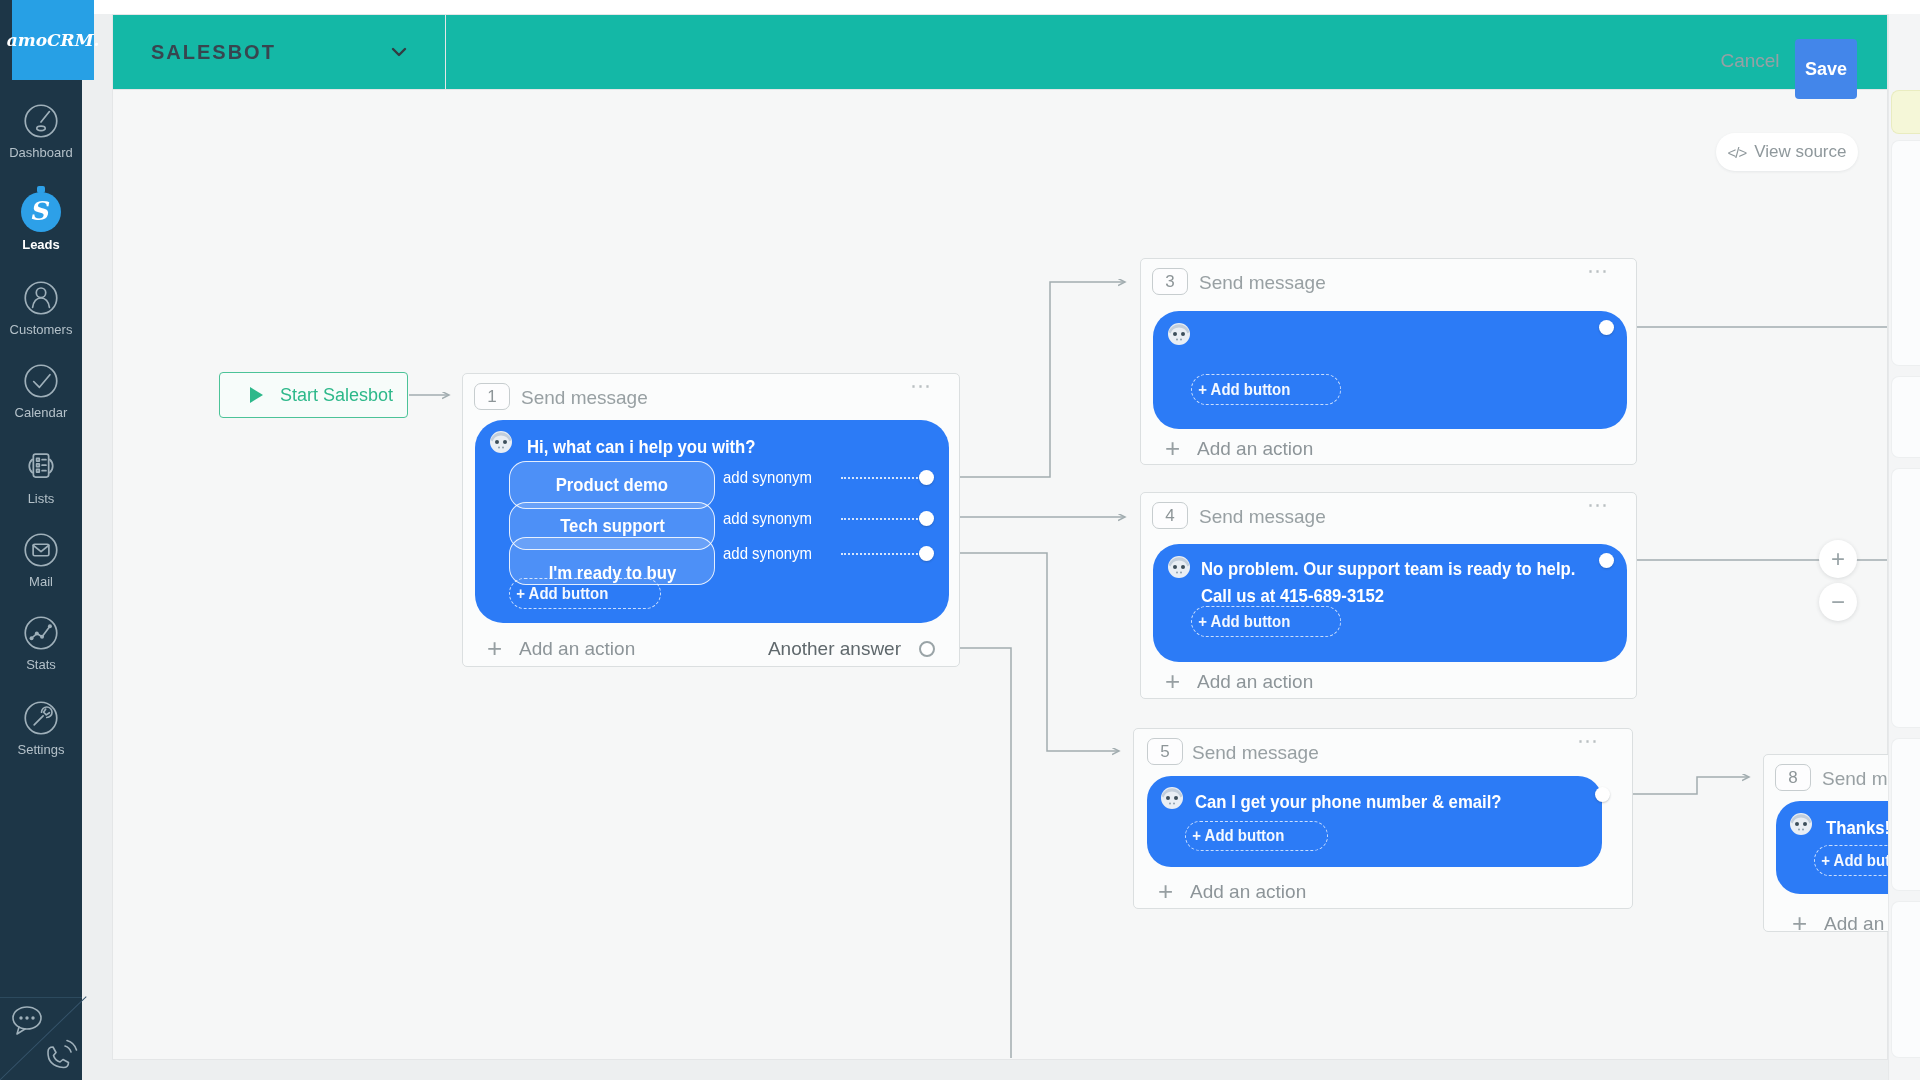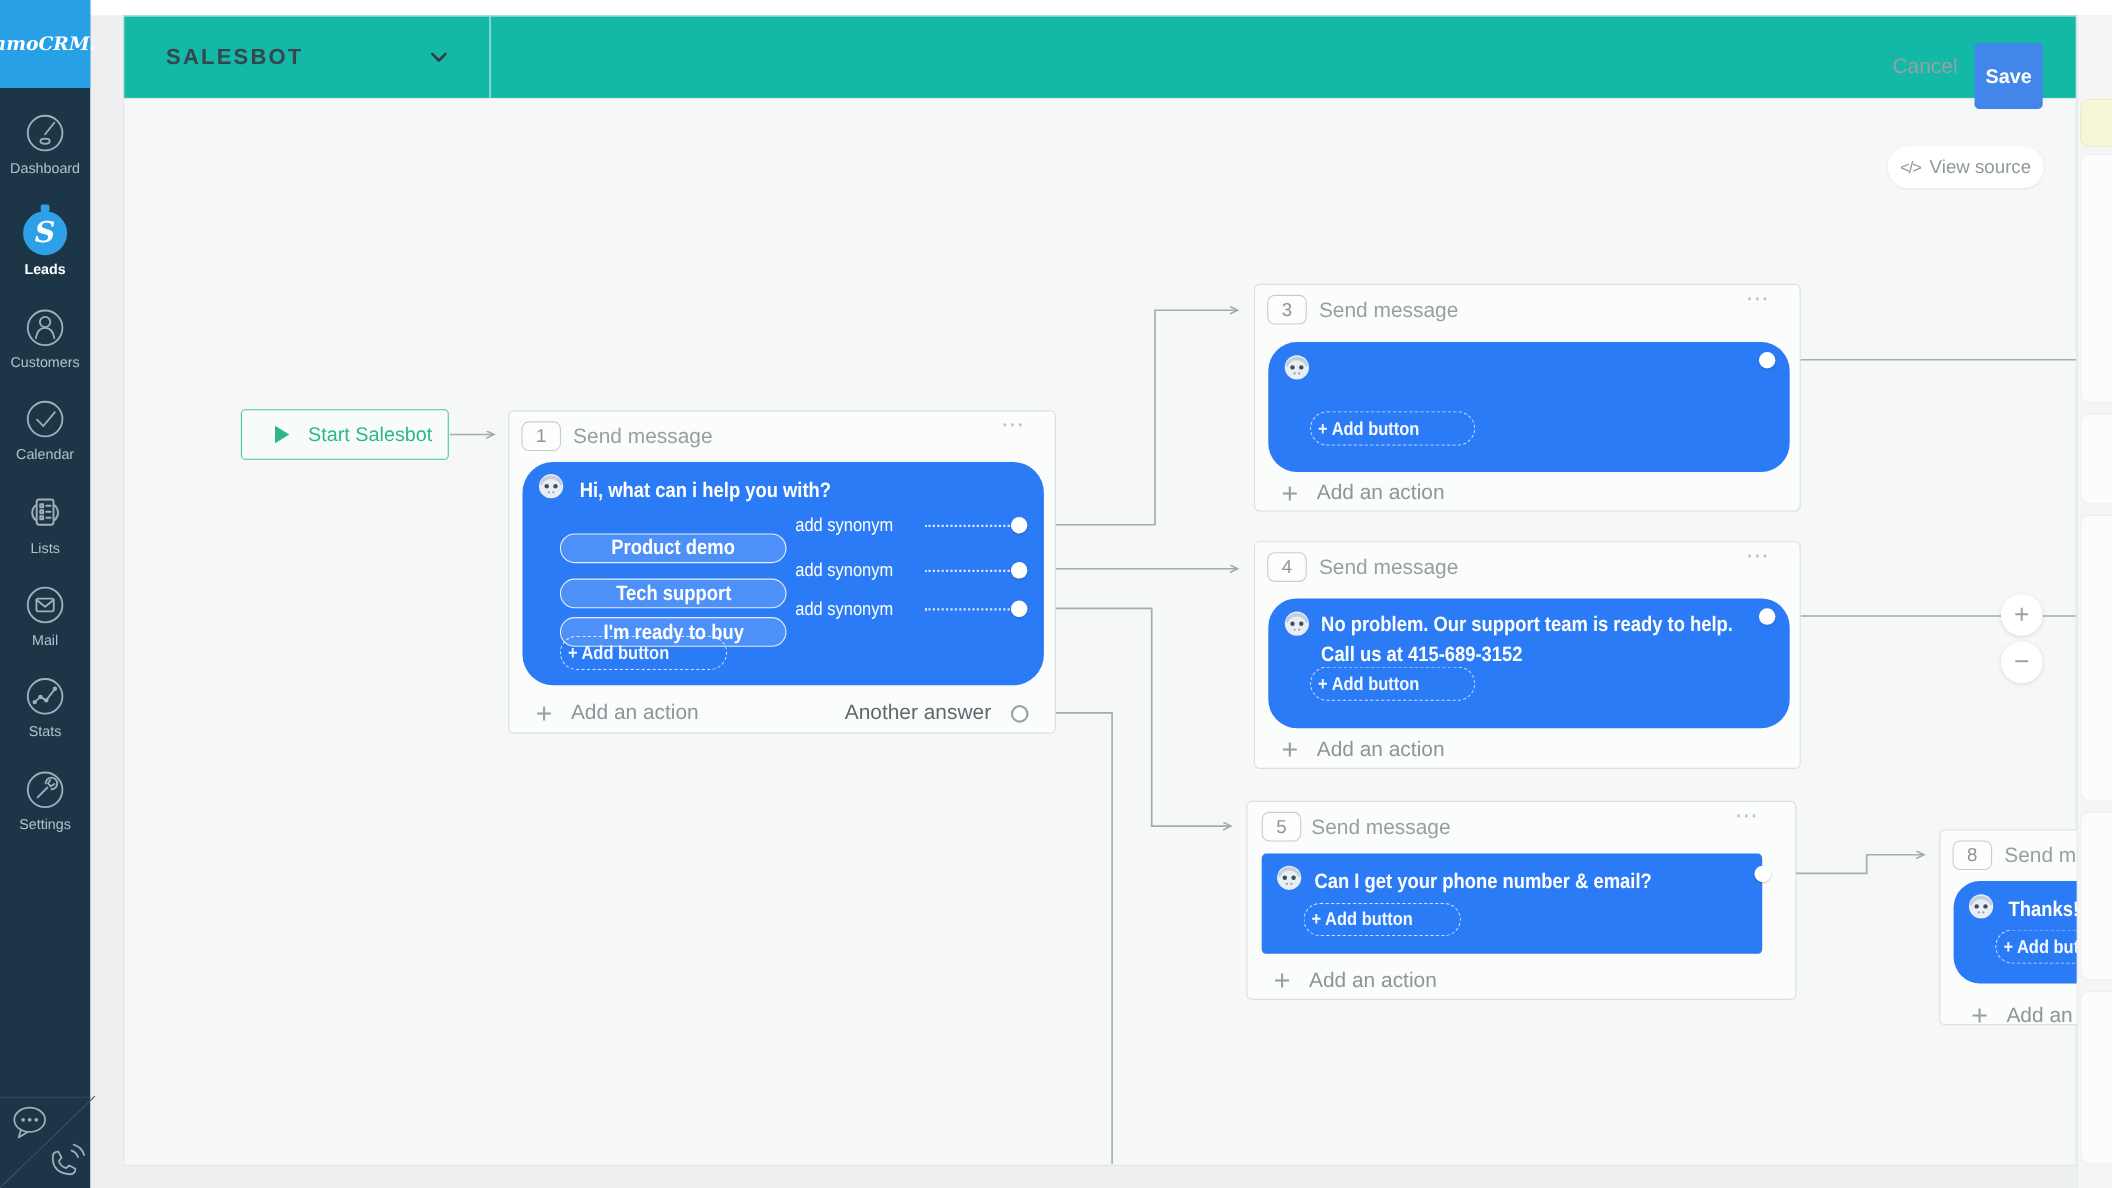--- a/index.html
+++ b/index.html
@@ -3,21 +3,21 @@
 <meta charset="utf-8">
 <style>
   * { box-sizing: border-box; }
   html,body { margin:0; padding:0; background:#edeff0; }
   body { font-family:"Liberation Sans", sans-serif; }
   .stage { position:relative; width:1920px; height:1080px; overflow:hidden; background:#edeff0; }
   .abs { position:absolute; }
 
   
   .sidebar { position:absolute; left:0; top:0; width:82px; height:1080px; background:#1d3647; z-index:50; }
-  .logo { position:absolute; left:0; top:0; width:82px; height:80px; background:#27a0e5; display:flex; align-items:center; justify-content:center;
+  .logo { position:absolute; left:12px; top:0; width:82px; height:80px; background:#27a0e5; display:flex; align-items:center; justify-content:center;
           color:#fff; font-family:"DejaVu Serif", serif; font-style:italic; font-weight:bold; font-size:17px; letter-spacing:0; cursor:pointer; }
   .nav-item { position:absolute; left:0; width:82px; text-align:center; cursor:pointer; }
   .nav-item svg { display:block; margin:0 auto; }
   .nav-label { display:block; margin-top:3px; font-size:13px; color:#b4c1c9; }
   .nav-item.active .nav-label { color:#ffffff; font-weight:bold; }
   .side-sep { position:absolute; left:0; top:997px; width:82px; height:1px; background:#2c4a5e; }
   .side-diag { position:absolute; left:-4px; top:1083px; width:125px; height:0; border-top:1px solid #35536a; transform:rotate(-44deg); transform-origin:0 0; }
   .ico { stroke:#9fb0ba; fill:none; stroke-width:1.6; stroke-linecap:round; stroke-linejoin:round; }
   .ico-fill { fill:#9fb0ba; stroke:none; }
 
@@ -52,22 +52,22 @@
   .node { position:absolute; background:#fbfcfc; border:1px solid #dbdfe0; border-radius:5px; z-index:10; }
   .nbadge { position:absolute; left:11px; top:9px; width:36px; height:27px; border:1.5px solid #c7cdcf; border-radius:7px; background:#fdfdfe;
             text-align:center; line-height:25px; font-size:17px; color:#8d9598; }
   .ntitle { position:absolute; left:58px; top:10px; height:27px; line-height:27px; font-size:19px; color:#98a0a3; white-space:nowrap; }
   .nmore { position:absolute; right:26px; top:0px; font-size:21px; letter-spacing:2px; color:#b9bfc1; cursor:pointer; }
   .card { position:absolute; background:#2c7bf6; color:#fff; }
   .robot { position:absolute; }
   .msg { position:absolute; font-size:19px; font-weight:bold; line-height:27px; white-space:nowrap; }
   .cx  { display:inline-block; transform:scaleX(.88); transform-origin:0 50%; white-space:nowrap; }
   .cxc { display:inline-block; transform:scaleX(.88); transform-origin:50% 50%; white-space:nowrap; }
-  .pill { position:absolute; left:34px; width:206px; height:27px; border:1.5px solid rgba(255,255,255,.85); border-radius:17px; background:rgba(255,255,255,.16);
-          display:flex; align-items:center; justify-content:center; font-size:19px; font-weight:bold; color:#fff; cursor:text;margin-top:24px; }
+  .pill { position:absolute; left:34px; width:206px; height:48px; border:1.5px solid rgba(255,255,255,.85); border-radius:17px; background:rgba(255,255,255,.16);
+          display:flex; align-items:center; justify-content:center; font-size:19px; font-weight:bold; color:#fff; cursor:text; }
   .syn { position:absolute; left:248px; height:33px; line-height:33px; font-size:17px; font-weight:normal; color:#fff; cursor:pointer; }
   .dotline { position:absolute; left:366px; width:80px; border-top:2px dotted rgba(255,255,255,.8); }
   .addbtn { position:absolute; border:1.5px dashed rgba(255,255,255,.75); border-radius:16px; display:flex; align-items:center; justify-content:flex-start;
             font-size:17px; font-weight:bold; color:rgba(255,255,255,.95); cursor:pointer; }
   .cdot { position:absolute; width:15px; height:15px; border-radius:50%; background:#fff; box-shadow:0 1px 2px rgba(30,40,50,.25); z-index:12; cursor:pointer; }
   .plus { position:absolute; font-size:26px; font-weight:300; color:#979fa2; line-height:30px; cursor:pointer; }
   .addaction { position:absolute; font-size:19px; color:#8d9599; height:24px; line-height:24px; cursor:pointer; white-space:nowrap; }
   .another { position:absolute; font-size:19px; color:#5f686c; height:24px; line-height:24px; cursor:pointer; }
   .acircle { position:absolute; width:16px; height:16px; border-radius:50%; background:#fff; border:2px solid #9aa4a7; cursor:pointer; }
 
@@ -216,21 +216,21 @@
     </div>
     <div class="cdot" style="left:458px; top:60px;"></div>
     <div class="plus" style="left:24px; top:173px;">+</div>
     <div class="addaction" style="left:56px; top:177px;">Add an action</div>
   </div>
 
   <div class="node" style="left:1133px; top:728px; width:500px; height:181px;">
     <div class="nbadge" style="left:13px;">5</div>
     <div class="ntitle">Send message</div>
     <div class="nmore" style="right:32px;">⋯</div>
-    <div class="card" style="left:13px; top:47px; width:455px; height:91px; border-radius:4px;">
+    <div class="card" style="left:13px; top:47px; width:455px; height:91px; border-radius:24px;">
       <svg class="robot" style="left:13px; top:10px;" width="24" height="24" viewBox="0 0 24 24">
         <circle cx="12" cy="12" r="11" fill="#e9eef4"></circle>
         <path d="M1.5,10 a11,11 0 0 1 21,0 l-2,1.5 a9,9 0 0 0 -17,0 z" fill="#c2cedb"></path>
         <circle cx="8" cy="12" r="2" fill="#3d4e5a"></circle>
           <circle cx="16" cy="12" r="2" fill="#3d4e5a"></circle>
         <circle cx="10" cy="17.5" r="1" fill="#8fa0ae"></circle>
           <circle cx="14" cy="17.5" r="1" fill="#8fa0ae"></circle>
       </svg>
       <div class="msg" style="left:48px; top:12px;"><span class="cx">Can I get your phone number &amp; email?</span></div>
       <div class="addbtn" style="left:38px; top:45px; width:143px; height:30px;">

